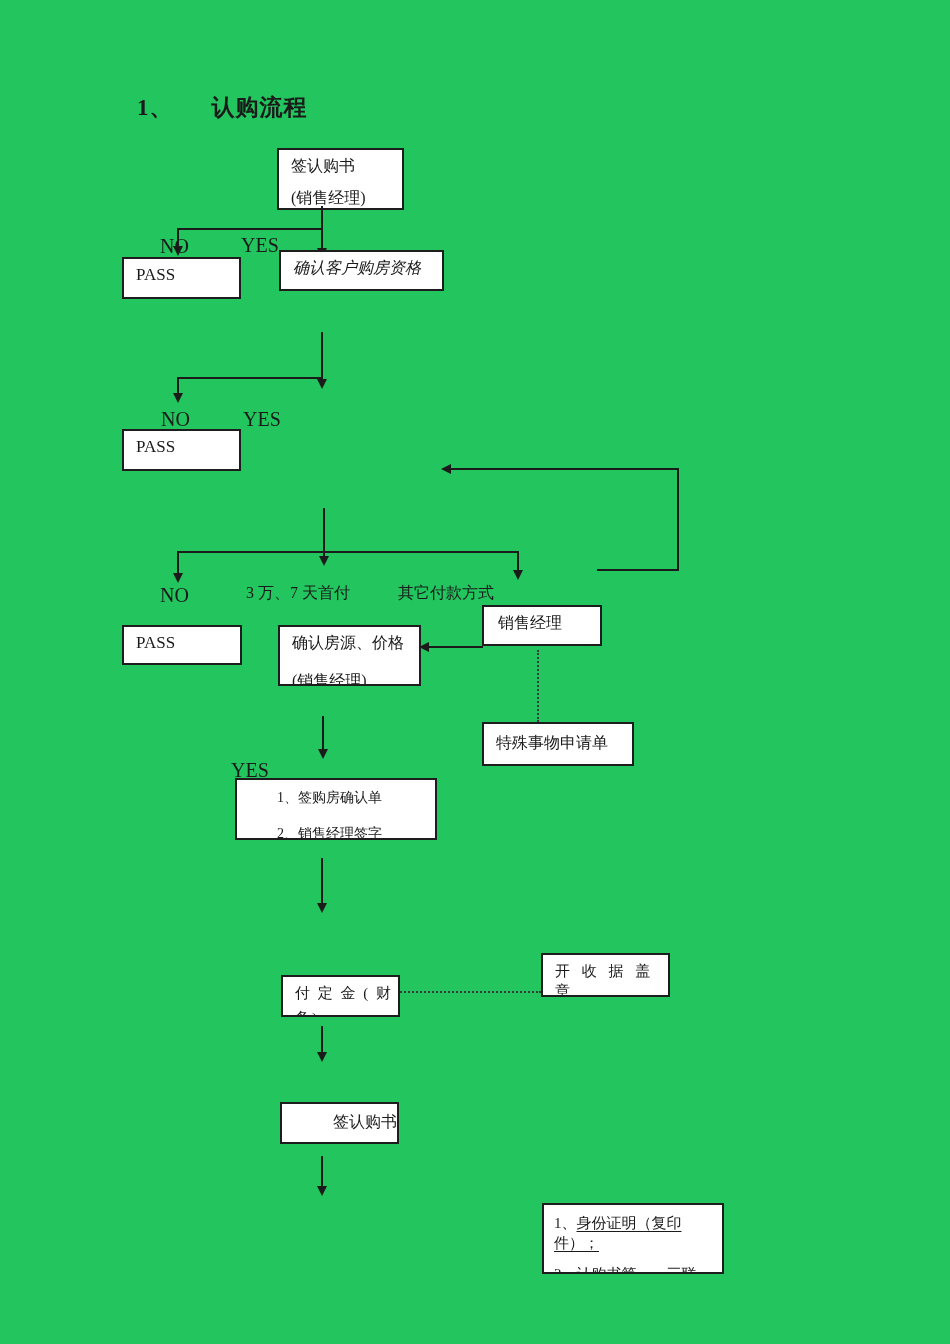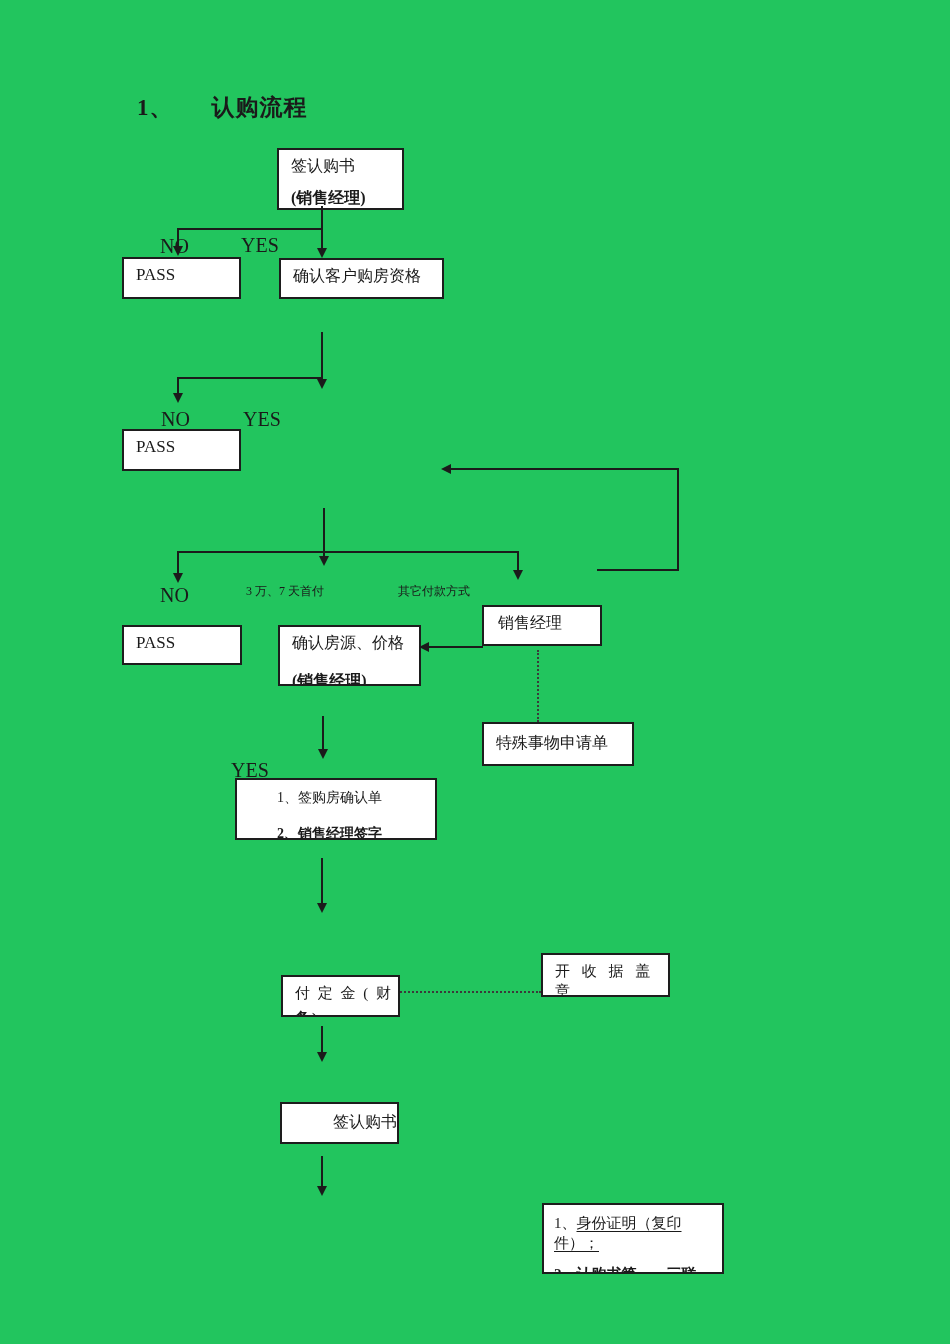--- a/index.html
+++ b/index.html
@@ -4,39 +4,39 @@
 <style>
   html,body{margin:0;padding:0;background:#fff;}
   .page{position:relative;width:950px;height:1344px;background:#22c55e;overflow:hidden;
         font-family:"Liberation Serif","DejaVu Serif",serif;color:#1a1a1a;}
   .title{position:absolute;left:137px;top:92px;font-size:23px;font-weight:bold;letter-spacing:1px;}
   .title .tnum{display:inline-block;margin-right:38px;}
   .node{position:absolute;border:2px solid #1d1d1d;background:#fff;overflow:hidden;
         font-size:16px;line-height:20px;}
   .node span{display:block;}
   .t1{margin:6px 0 0 12px;}
-  .t2{margin:12px 0 0 12px;font-weight:bold;}
+  .t2{margin:12px 0 0 12px;}
   .pass{font-size:17px;}
   .nG .t2{margin-top:18px;}
   .nJ{font-size:14px;}
   .nJ .t1{margin-top:8px;}
   .nJ .t2{margin-top:16px;}
   .nK{font-size:15px;letter-spacing:2px;}
   .nK .t2{margin-top:5px;}
   .nL{font-size:15px;letter-spacing:4px;}
   .nL .t1{margin-top:6px;}
   .nM .t1{margin-top:8px;text-align:right;}
   .nI .t1{margin-top:9px;}
   .nH .t1{margin-left:14px;}
   .nN{font-size:15px;}
   .nN .t1{margin:8px 0 0 10px;}
   .nN .t2{margin:11px 0 0 10px;}
   .nN u{text-decoration:underline;text-underline-offset:3px;}
   .lbl{position:absolute;font-size:20px;white-space:nowrap;}
-  .lblcn{font-size:12px;text-align:center;}
+  .lblcn{font-size:16px;text-align:center;}
   .vl{position:absolute;width:2px;background:#1b1b1b;}
   .hl{position:absolute;height:2px;background:#1b1b1b;}
   .vdash{position:absolute;width:0;border-left:2px dotted #3a3a3a;}
   .hdot{position:absolute;height:0;border-top:2px dotted #3a3a3a;}
   .ah-down{position:absolute;width:0;height:0;
            border-left:5px solid transparent;border-right:5px solid transparent;
            border-top:10px solid #1b1b1b;}
   .ah-left{position:absolute;width:0;height:0;
            border-top:5px solid transparent;border-bottom:5px solid transparent;
            border-right:10px solid #1b1b1b;}
@@ -61,21 +61,21 @@
   <div class="ah-down" style="left:173px;top:246px;"></div>
   <div class="vl" style="left:321px;top:228px;height:20px;"></div>
   <div class="ah-down" style="left:317px;top:248px;"></div>
 
   <div class="lbl" style="left:160px;top:235px;">NO</div>
   <div class="lbl" style="left:241px;top:234px;">YES</div>
 
   <div class="node pass" style="left:122px;top:257px;width:115px;height:38px;">
     <span class="t1">PASS</span>
   </div>
-  <div class="node" style="left:279px;top:258px;width:161px;height:37px;">
+  <div class="node" style="left:279px;top:250px;width:161px;height:37px;font-style:italic;">
     <span class="t1">确认客户购房资格</span>
   </div>
 
   <div class="vl" style="left:321px;top:332px;height:47px;"></div>
   <div class="hl" style="left:177px;top:377px;width:146px;"></div>
   <div class="vl" style="left:177px;top:377px;height:17px;"></div>
   <div class="ah-down" style="left:173px;top:393px;"></div>
   <div class="ah-down" style="left:317px;top:379px;"></div>
 
   <div class="lbl" style="left:161px;top:408px;">NO</div>

